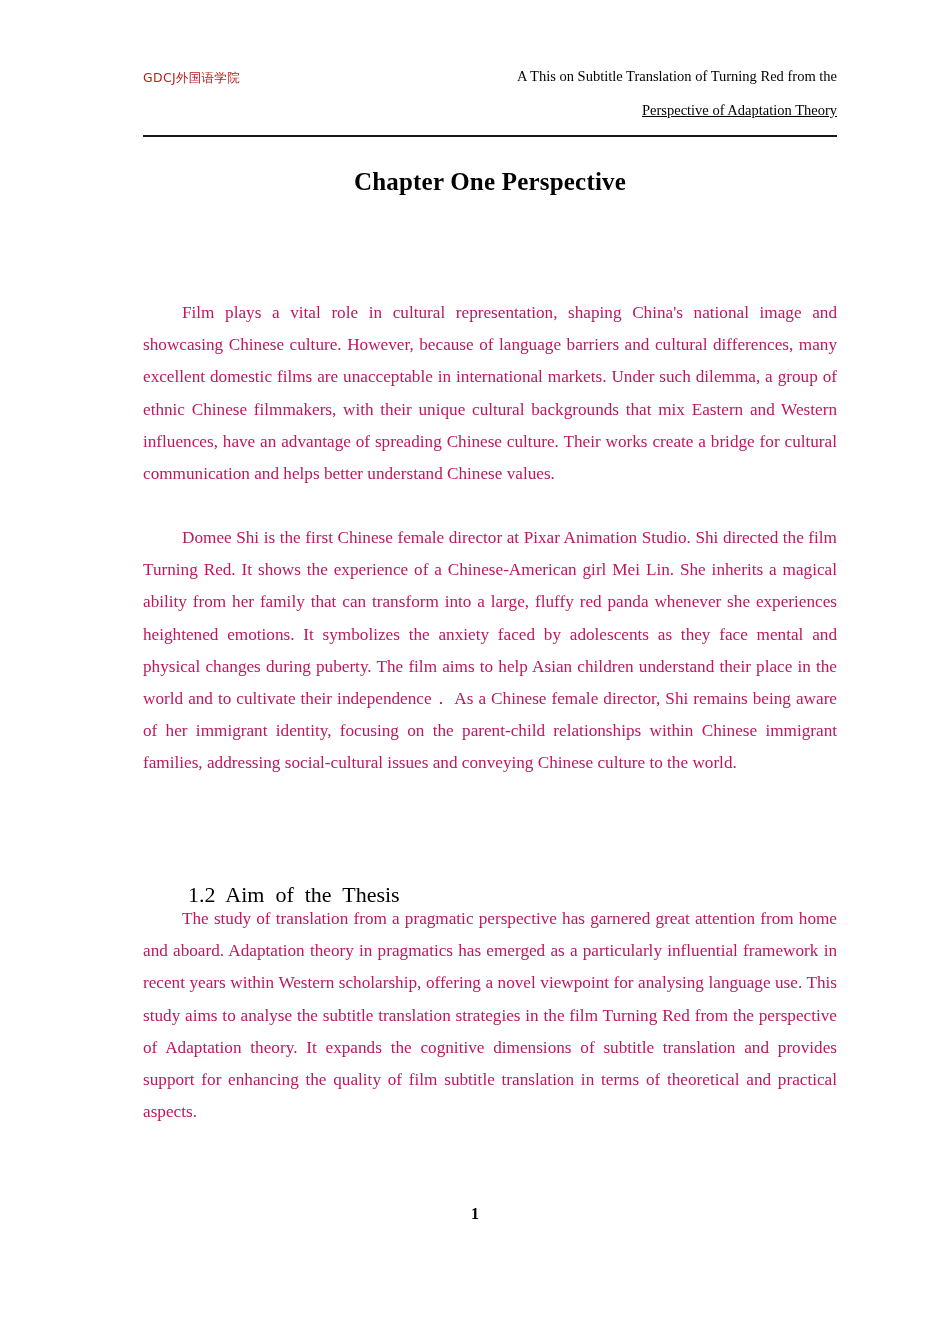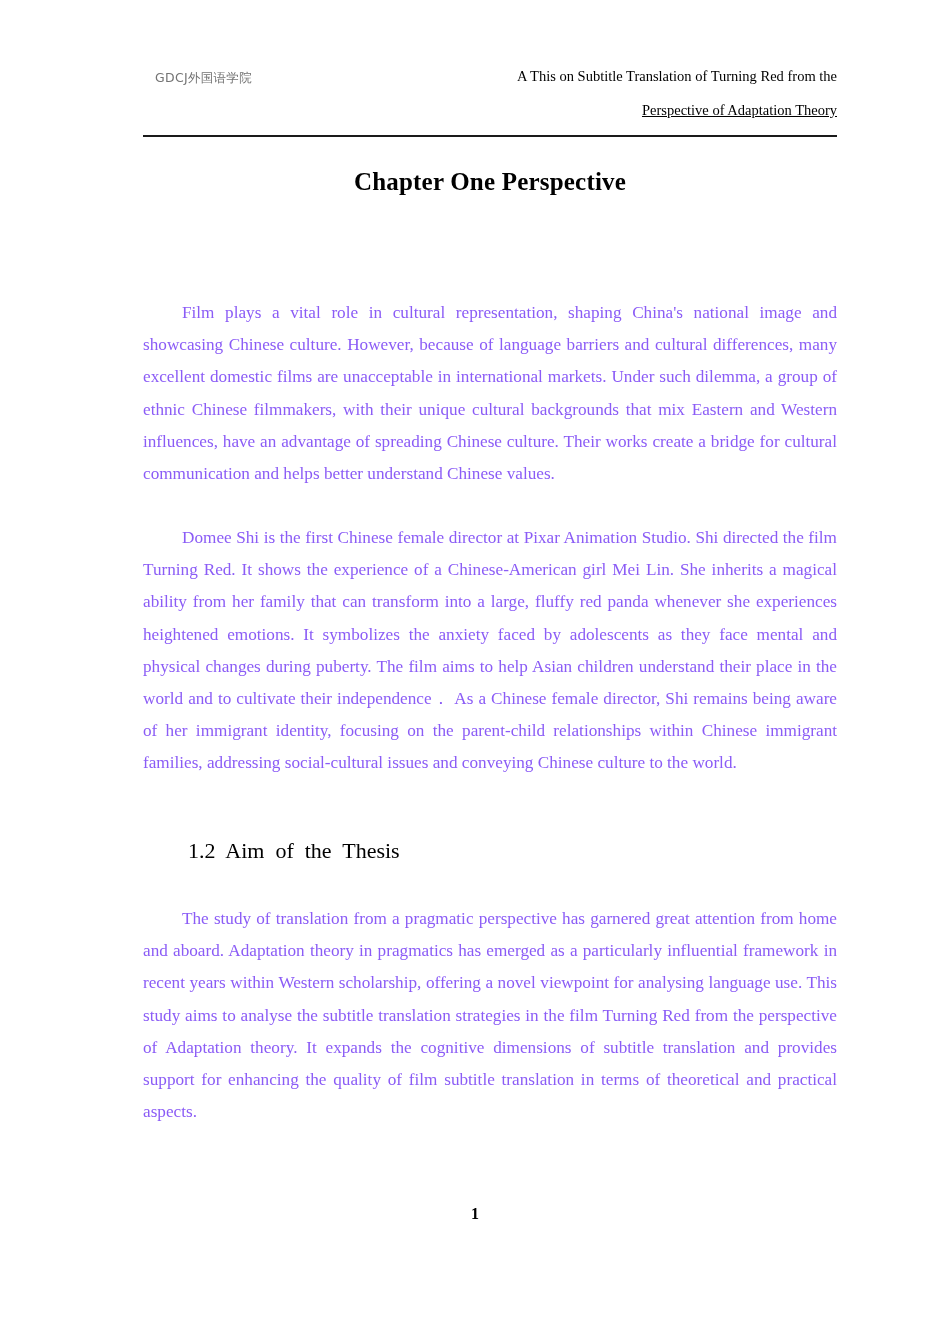--- a/index.html
+++ b/index.html
@@ -36,22 +36,21 @@
     height: 32px;
   }
   .header-left {
     position: absolute;
     left: 0;
     top: 2px;
     font-family: "DejaVu Sans", "Liberation Sans", sans-serif;
     font-size: 12.5px;
     letter-spacing: 0.3px;
     white-space: nowrap;
-    color: #737373;
-    margin-left: 12px;
+    color: #b91c1c;
   }
   .header-right {
     position: absolute;
     right: 0;
     top: 0;
     font-size: 14.5px;
     white-space: nowrap;
     text-align: right;
   }
   .header-right.second {
@@ -82,32 +81,32 @@
   
   .section-heading {
     position: absolute;
     left: 143px;
     width: 694px;
     font-size: 22px;
     font-weight: normal;
     white-space: pre;
   }
   .sec-11 { top: 232px; padding-left: 45px; }
-  .sec-12 { top: 838px; padding-left: 45px; }
+  .sec-12 { top: 882px; padding-left: 45px; }
 
   
   .body-block {
     position: absolute;
     left: 143px;
     width: 694px;
     font-size: 17.2px;
     line-height: 32.2px;
     text-align: justify;
     text-justify: inter-word;
-    color: #8b5cf6;
+    color: #be185d;
   }
   .block-1 { top: 297px; }
   .block-2 { top: 522px; }
   .block-3 { top: 903px; }
 
   .body-block p {
     margin: 0;
     text-indent: 39px;
     text-align: justify;
   }

